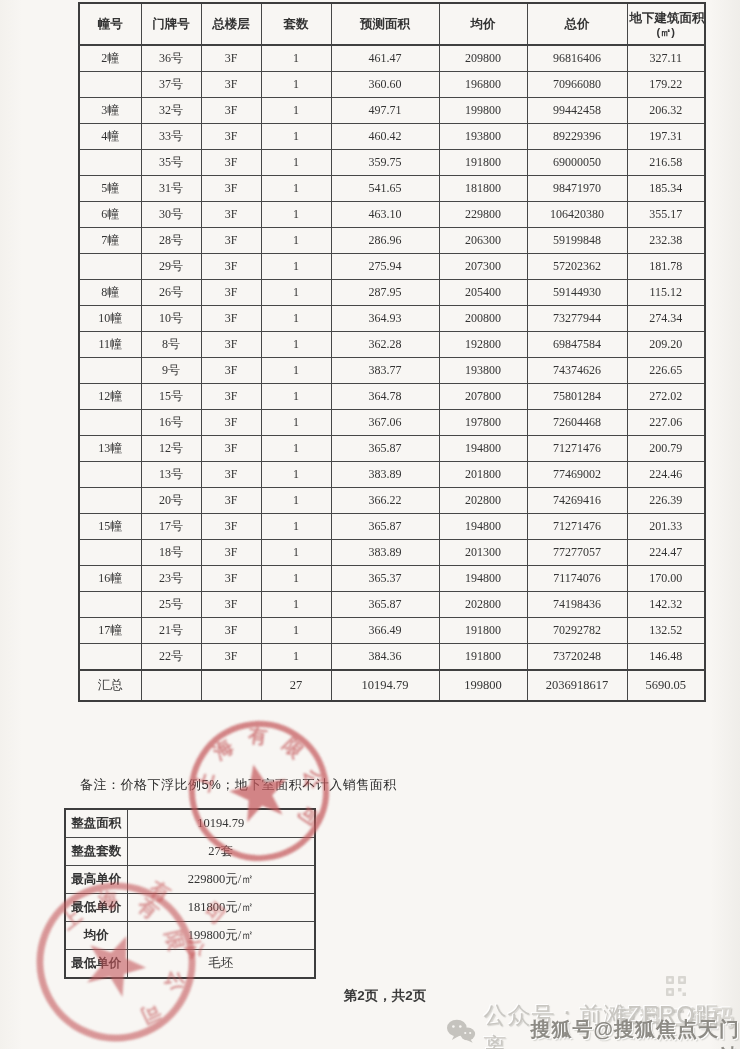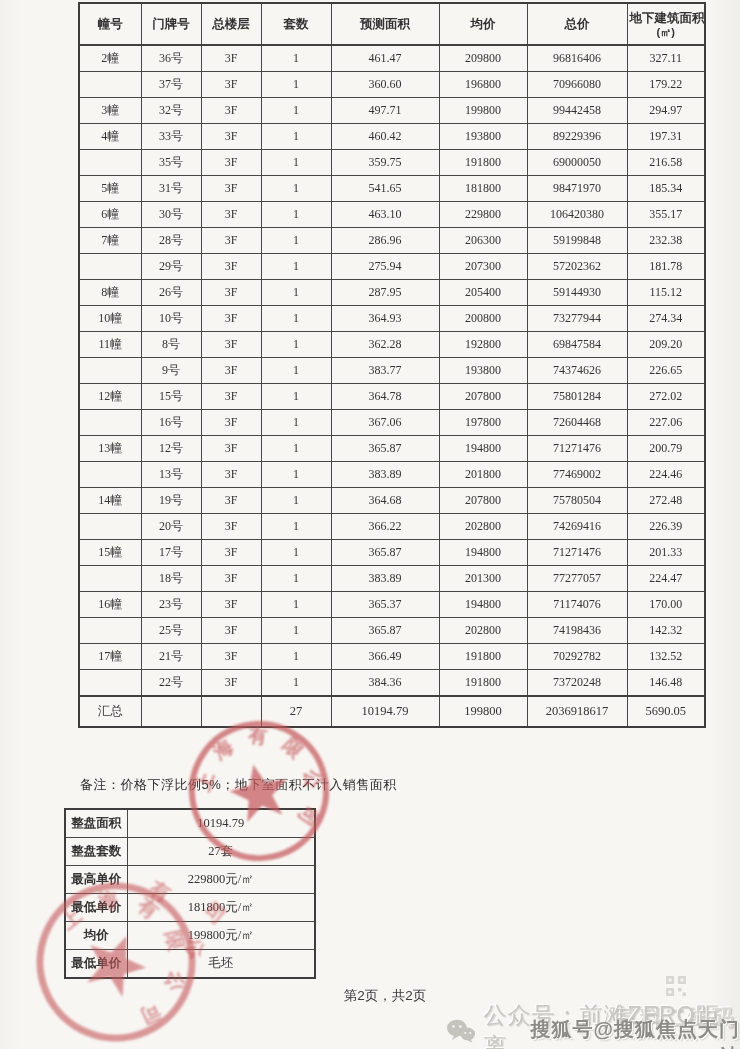--- a/index.html
+++ b/index.html
@@ -48,21 +48,21 @@
   }
   table.info th, table.info td{
     border:1px solid #474747;height:25px;text-align:center;vertical-align:middle;
     overflow:hidden;white-space:nowrap;
   }
   table.info th{font-weight:bold;font-family:"Liberation Sans","DejaVu Sans",sans-serif;margin-left:11px;}
   table.info td{font-family:"Liberation Serif","DejaVu Serif",serif;}
   
   .page-indicator{
     position:absolute;left:300px;top:987px;width:170px;
-    text-align:center;font-size:13.5px;font-weight:normal;color:#3a3a3a;
+    text-align:center;font-size:13.5px;font-weight:bold;color:#3a3a3a;
   }
   
   .stamp{position:absolute;pointer-events:none;}
   .stamp svg{display:block;}
   .stamp-fragment{
     position:absolute;color:rgba(197,78,80,.55);
     font-size:20px;font-weight:bold;filter:blur(1.3px);pointer-events:none;
   }
   
   .wm-qr{
@@ -134,21 +134,21 @@
           <td>179.22</td>
         </tr>
         <tr>
           <td>3幢</td>
           <td>32号</td>
           <td>3F</td>
           <td>1</td>
           <td>497.71</td>
           <td>199800</td>
           <td>99442458</td>
-          <td>294.97</td>
+          <td>206.32</td>
         </tr>
         <tr>
           <td>4幢</td>
           <td>33号</td>
           <td>3F</td>
           <td>1</td>
           <td>460.42</td>
           <td>193800</td>
           <td>89229396</td>
           <td>197.31</td>
@@ -275,30 +275,20 @@
         </tr>
         <tr>
           <td></td>
           <td>13号</td>
           <td>3F</td>
           <td>1</td>
           <td>383.89</td>
           <td>201800</td>
           <td>77469002</td>
           <td>224.46</td>
-        </tr>
-        <tr>
-          <td>14幢</td>
-          <td>19号</td>
-          <td>3F</td>
-          <td>1</td>
-          <td>364.68</td>
-          <td>207800</td>
-          <td>75780504</td>
-          <td>272.48</td>
         </tr>
         <tr>
           <td></td>
           <td>20号</td>
           <td>3F</td>
           <td>1</td>
           <td>366.22</td>
           <td>202800</td>
           <td>74269416</td>
           <td>226.39</td>

